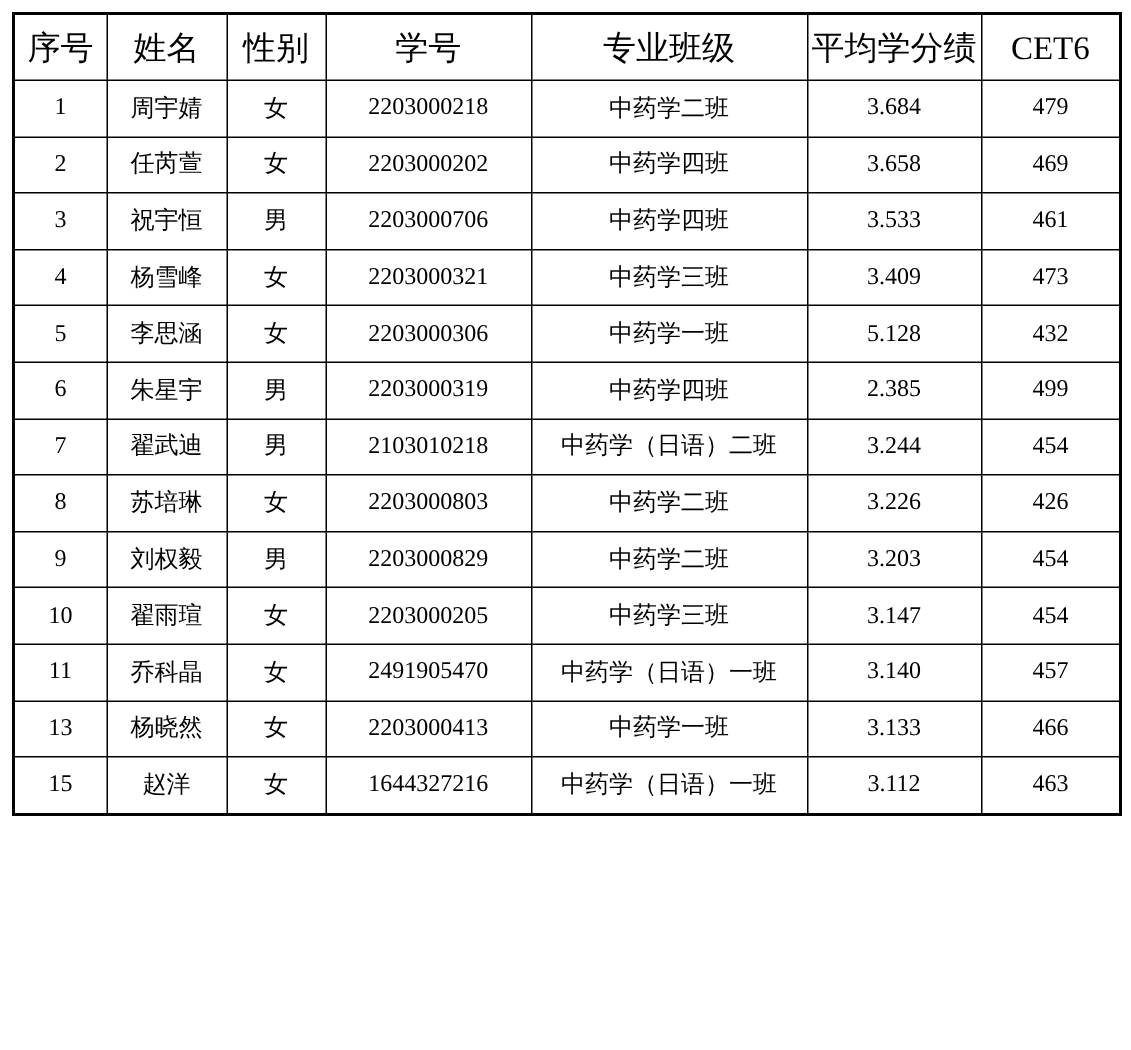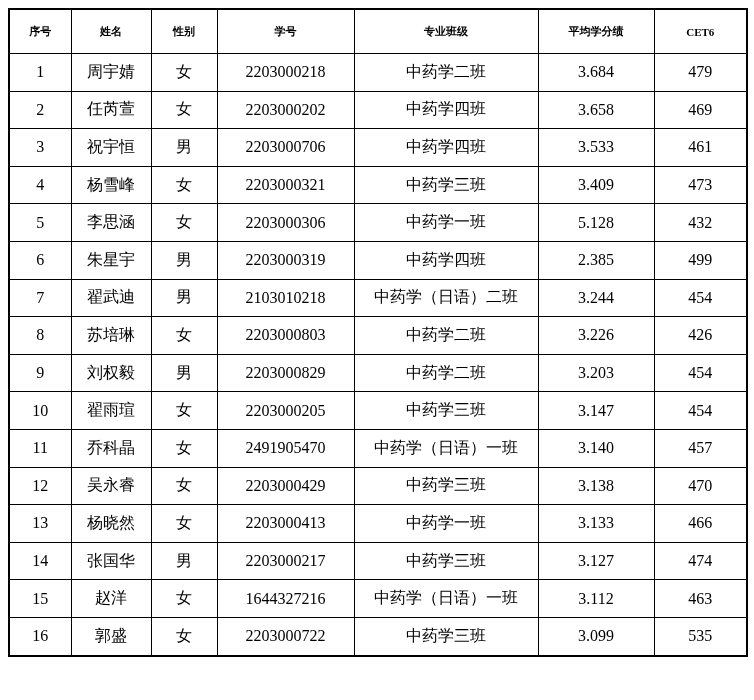--- a/index.html
+++ b/index.html
@@ -26,22 +26,22 @@
   table.score-table td {
     border: 1px solid #000000;
     text-align: center;
     vertical-align: middle;
     padding: 0 2px;
     overflow: hidden;
     white-space: nowrap;
   }
   table.score-table th {
     height: 43px;
-    font-size: 11px;
-    font-weight: bold;
+    font-size: 22px;
+    font-weight: normal;
   }
   table.score-table td {
     height: 36.6px;
     font-size: 16px;
     font-weight: normal;
   }
   col.c-index  { width: 62px; }
   col.c-name   { width: 80px; }
   col.c-gender { width: 66px; }
   col.c-id     { width: 137px; }
@@ -168,59 +168,32 @@
         <tr>
           <td>11</td>
           <td>乔科晶</td>
           <td>女</td>
           <td>2491905470</td>
           <td>中药学（日语）一班</td>
           <td>3.140</td>
           <td>457</td>
         </tr>
         <tr>
-          <td>12</td>
-          <td>吴永睿</td>
-          <td>女</td>
-          <td>2203000429</td>
-          <td>中药学三班</td>
-          <td>3.138</td>
-          <td>470</td>
-        </tr>
-        <tr>
           <td>13</td>
           <td>杨晓然</td>
           <td>女</td>
           <td>2203000413</td>
           <td>中药学一班</td>
           <td>3.133</td>
           <td>466</td>
-        </tr>
-        <tr>
-          <td>14</td>
-          <td>张国华</td>
-          <td>男</td>
-          <td>2203000217</td>
-          <td>中药学三班</td>
-          <td>3.127</td>
-          <td>474</td>
         </tr>
         <tr>
           <td>15</td>
           <td>赵洋</td>
           <td>女</td>
           <td>1644327216</td>
           <td>中药学（日语）一班</td>
           <td>3.112</td>
           <td>463</td>
         </tr>
-        <tr>
-          <td>16</td>
-          <td>郭盛</td>
-          <td>女</td>
-          <td>2203000722</td>
-          <td>中药学三班</td>
-          <td>3.099</td>
-          <td>535</td>
-        </tr>
       </tbody>
   </table>
 </div>
 
 </body></html>

